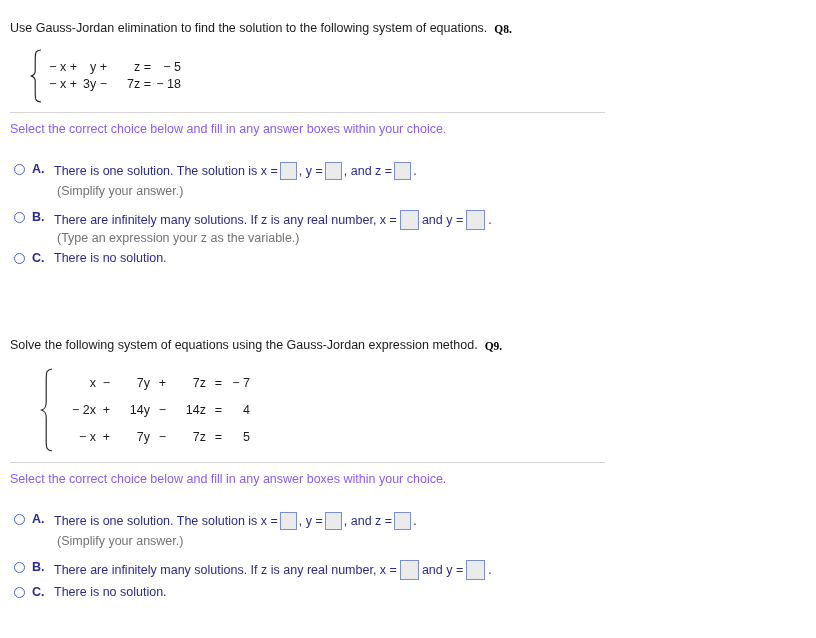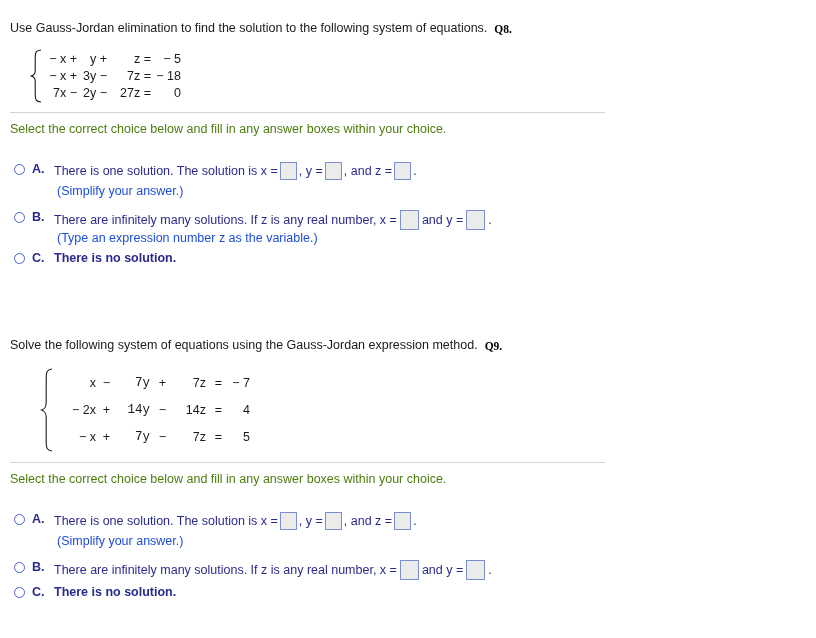--- a/index.html
+++ b/index.html
@@ -74,41 +74,41 @@
   .sys1 .eq { line-height: 17px; }
   .sys1 .c1 { width: 34px; }
   .sys1 .c2 { width: 30px; }
   .sys1 .c3 { width: 44px; }
   .sys1 .c5 { width: 30px; }
 
   
   .sys2 .eq { line-height: 27px; }
   .sys2 .c1 { width: 42px; }
   .sys2 .c2 { width: 14px; }
-  .sys2 .c3 { width: 40px; font-family: Liberation Mono, monospace; }
+  .sys2 .c3 { width: 40px; }
   .sys2 .c4 { width: 16px; }
   .sys2 .c5 { width: 40px; }
   .sys2 .c6 { width: 16px; }
   .sys2 .c7 { width: 28px; }
 
   
   .divider {
     position: absolute;
     left: 10px;
     width: 595px;
     height: 1px;
     background: #d4d4d4;
   }
 
   
   .instruction {
     position: absolute;
     left: 10px;
     font-size: 12.5px;
-    color: #4d7c0f;
+    color: #8b5cf6;
     white-space: nowrap;
   }
 
   
   .choice {
     position: absolute;
     left: 14px;
     display: flex;
     align-items: flex-start;
   }
@@ -132,25 +132,25 @@
     line-height: 15px;
   }
   .ctext {
     font-size: 12.5px;
     color: #2a2a8c;
     line-height: 15px;
     white-space: nowrap;
     display: flex;
     align-items: center;
   }
-  .ctext.plain { display: block; font-weight: bold; }
+  .ctext.plain { display: block; }
   .hint {
     position: absolute;
     font-size: 12.5px;
-    color: #1d4ed8;
+    color: #737373;
     white-space: nowrap;
     line-height: 15px;
   }
 
   
   .abox {
     display: inline-block;
     background: #ebebeb;
     border: 1px solid #7a8fd0;
     box-sizing: border-box;
@@ -178,23 +178,20 @@
           <path d="M12 1 C7 1.5 6.2 3 6.2 9 L6.2 22 C6.2 25.5 4.6 26.6 1.6 27 C4.6 27.4 6.2 28.5 6.2 32 L6.2 45 C6.2 51 7 52.5 12 53" fill="none" stroke="#1a1a1a" stroke-width="1.1"></path>
         </svg>
       </div>
       <div class="eqs">
         <div class="eq">
           <span class="c1">− x +</span><span class="c2">y +</span><span class="c3">z =</span><span class="c5">− 5</span>
         </div>
         <div class="eq">
           <span class="c1">− x +</span><span class="c2">3y −</span><span class="c3">7z =</span><span class="c5">− 18</span>
         </div>
-        <div class="eq">
-          <span class="c1">7x −</span><span class="c2">2y −</span><span class="c3">27z =</span><span class="c5">0</span>
-        </div>
       </div>
     </div>
 
     <div class="divider" style="top:96px;"></div>
 
     <div class="instruction" style="top:106px;">Select the correct choice below and fill in any answer boxes within your choice.</div>
 
     <div class="choice" style="top:146px;">
       <div class="radio"></div>
       <div class="clabel">A.</div>
@@ -214,21 +211,21 @@
       <div class="radio"></div>
       <div class="clabel">B.</div>
       <div class="ctext">
         <span class="frag">There are infinitely many solutions. If z is any real number, x =</span>
           <span class="abox md"></span>
           <span class="frag">and y =</span>
           <span class="abox md"></span>
           <span class="frag">.</span>
       </div>
     </div>
-    <div class="hint" style="left:57px; top:215px;">(Type an expression number z as the variable.)</div>
+    <div class="hint" style="left:57px; top:215px;">(Type an expression your z as the variable.)</div>
 
     <div class="choice" style="top:235px;">
       <div class="radio"></div>
       <div class="clabel">C.</div>
       <div class="ctext plain">There is no solution.</div>
     </div>
   </div>
 
   <div class="qblock">
 

